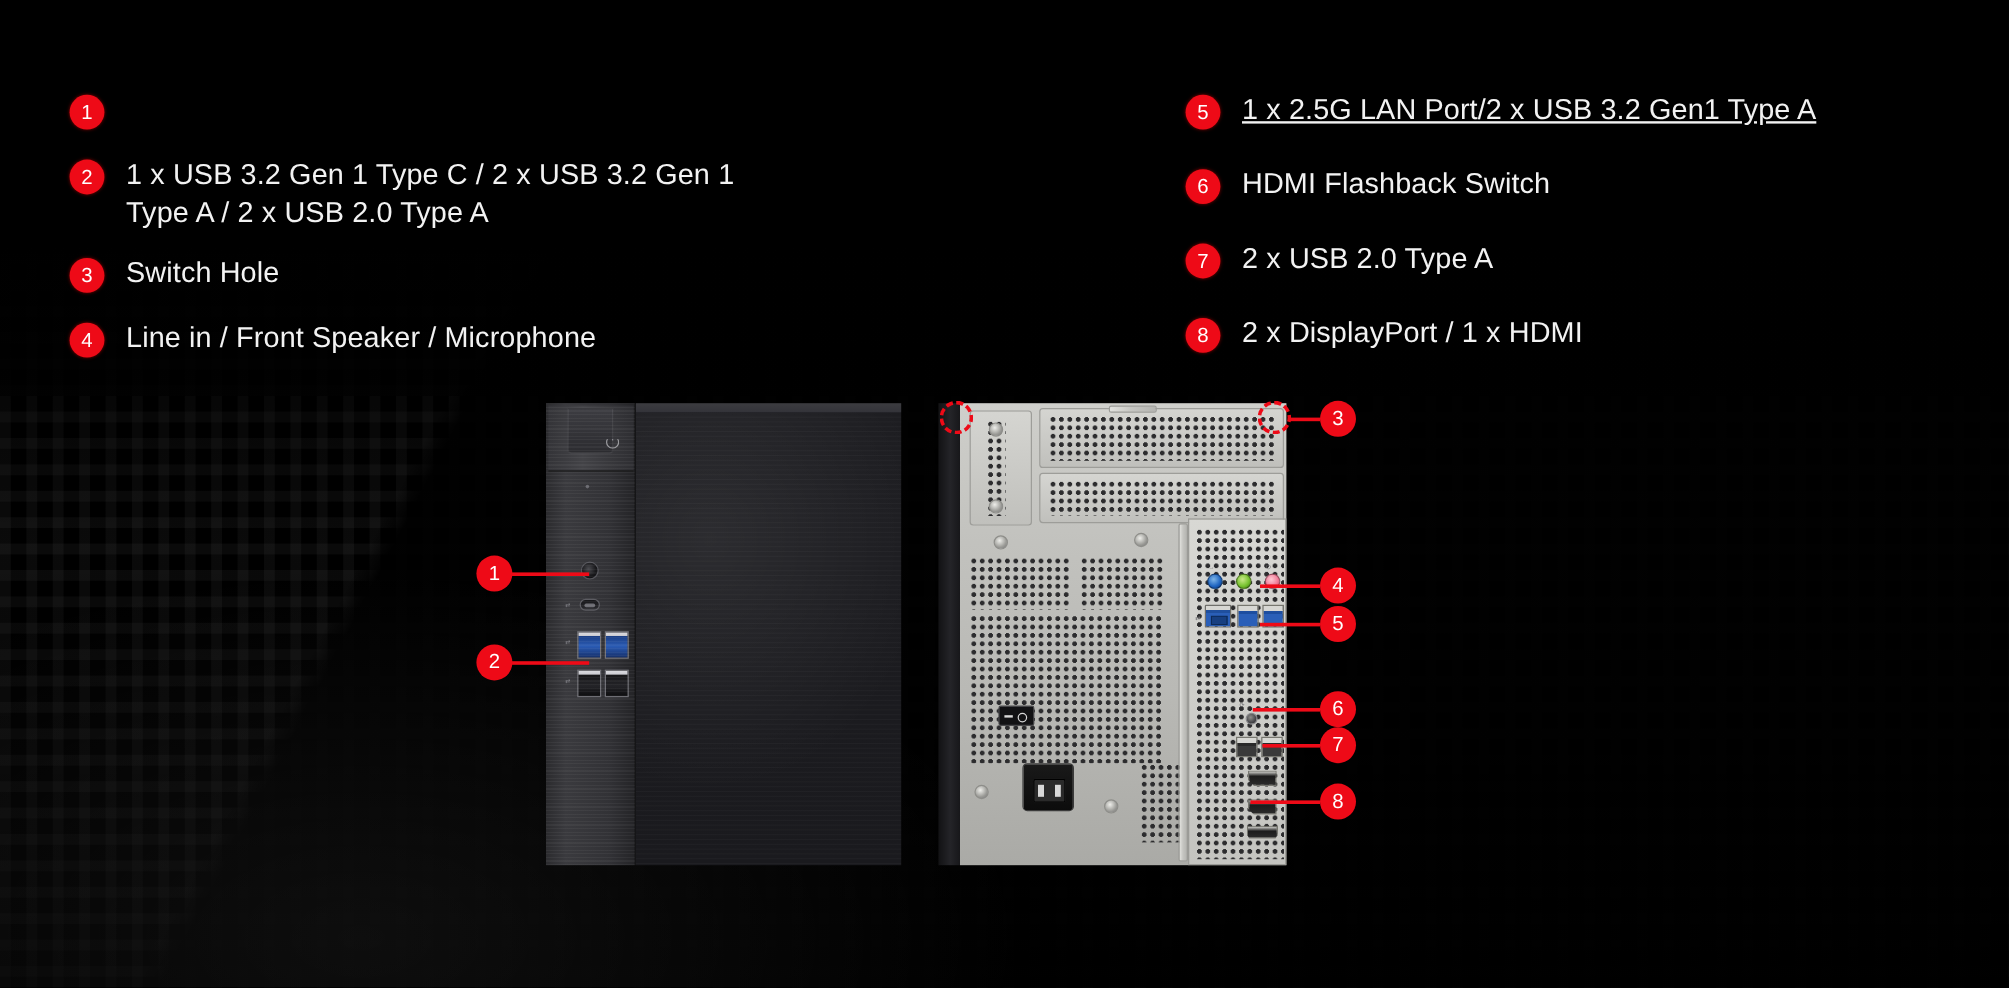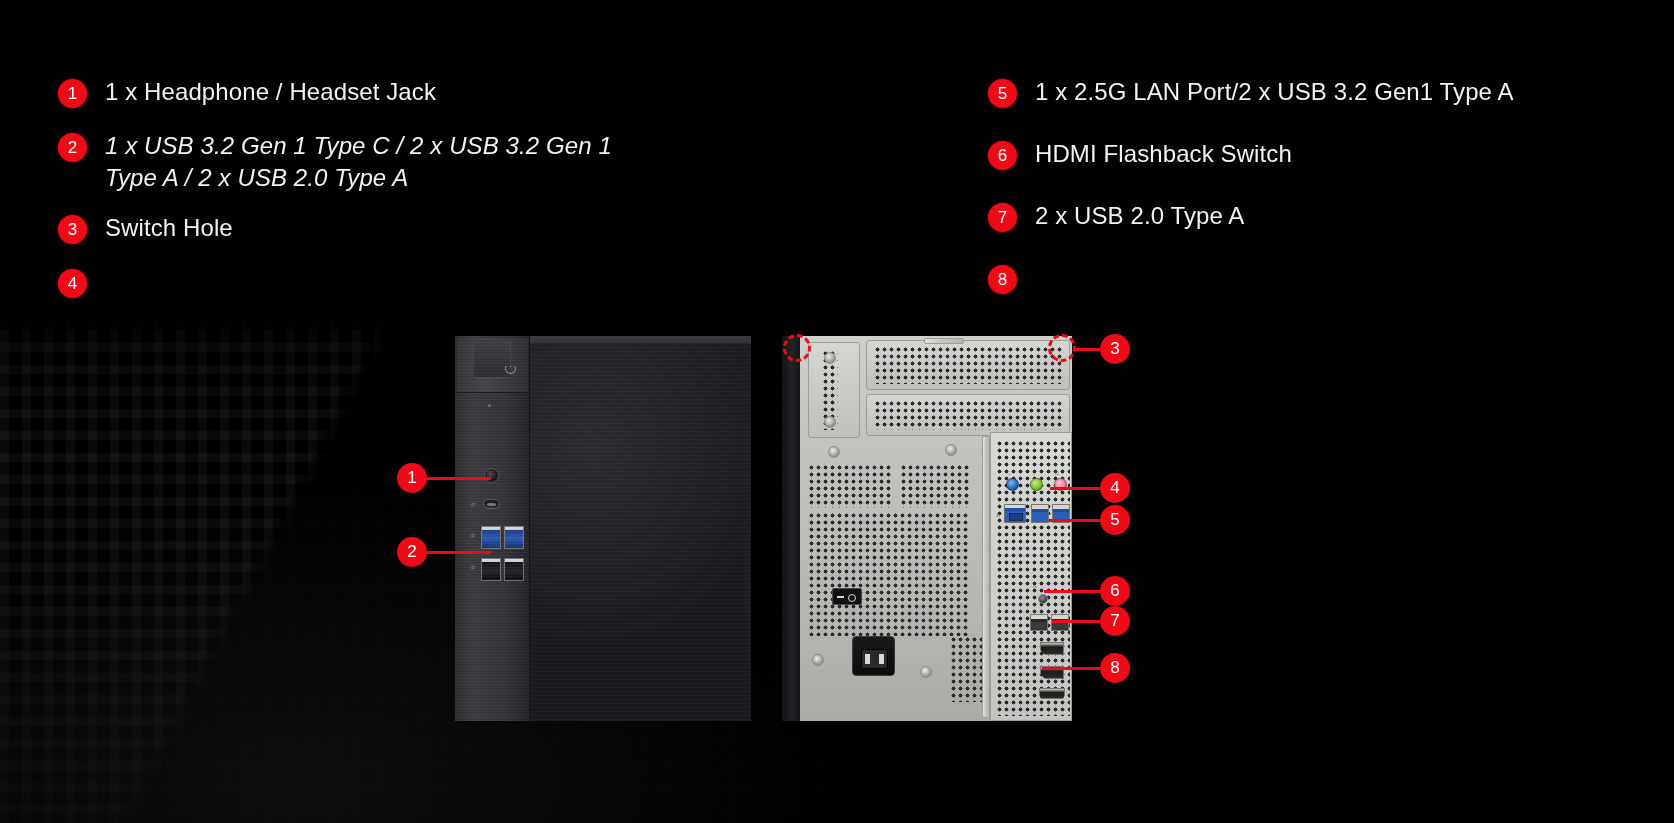--- a/index.html
+++ b/index.html
@@ -344,57 +344,58 @@
 <div id="stage">
 
   <div class="bg-texture"></div>
   <div class="bg-top-fade"></div>
   <div class="bg-vignette"></div>
 
   <div id="legend-left" class="legend">
 
     <div class="legend-row">
       <div class="badge">1</div>
-      <div class="legend-text">1 x Headphone / Headset Jack</div>
     </div>
 
     <div class="legend-row two-line">
       <div class="badge">2</div>
-      <div class="legend-text" style="max-width:530px;font-style:italic;">1 x USB 3.2 Gen 1 Type C / 2 x USB 3.2 Gen 1 Type A / 2 x USB 2.0 Type A</div>
+      <div class="legend-text" style="max-width:530px;">1 x USB 3.2 Gen 1 Type C / 2 x USB 3.2 Gen 1 Type A / 2 x USB 2.0 Type A</div>
     </div>
 
     <div class="legend-row">
       <div class="badge">3</div>
       <div class="legend-text">Switch Hole</div>
     </div>
 
     <div class="legend-row">
       <div class="badge">4</div>
+      <div class="legend-text">Line in / Front Speaker / Microphone</div>
     </div>
   </div>
 
   <div id="legend-right" class="legend">
 
     <div class="legend-row">
       <div class="badge">5</div>
-      <div class="legend-text" style="white-space:nowrap;">1 x 2.5G LAN Port/2 x USB 3.2 Gen1 Type A</div>
+      <div class="legend-text" style="white-space:nowrap;text-decoration:underline;">1 x 2.5G LAN Port/2 x USB 3.2 Gen1 Type A</div>
     </div>
 
     <div class="legend-row" style="margin-top:30px;">
       <div class="badge">6</div>
       <div class="legend-text">HDMI Flashback Switch</div>
     </div>
 
     <div class="legend-row" style="margin-top:30px;">
       <div class="badge">7</div>
       <div class="legend-text">2 x USB 2.0 Type A</div>
     </div>
 
     <div class="legend-row" style="margin-top:30px;">
       <div class="badge">8</div>
+      <div class="legend-text">2 x DisplayPort  / 1 x HDMI</div>
     </div>
   </div>
 
   <div id="front-unit">
     <div class="front-body">
       <div class="front-body-sheen"></div>
     </div>
 
     <div class="front-iopanel">
       <div class="front-topcap"></div>

